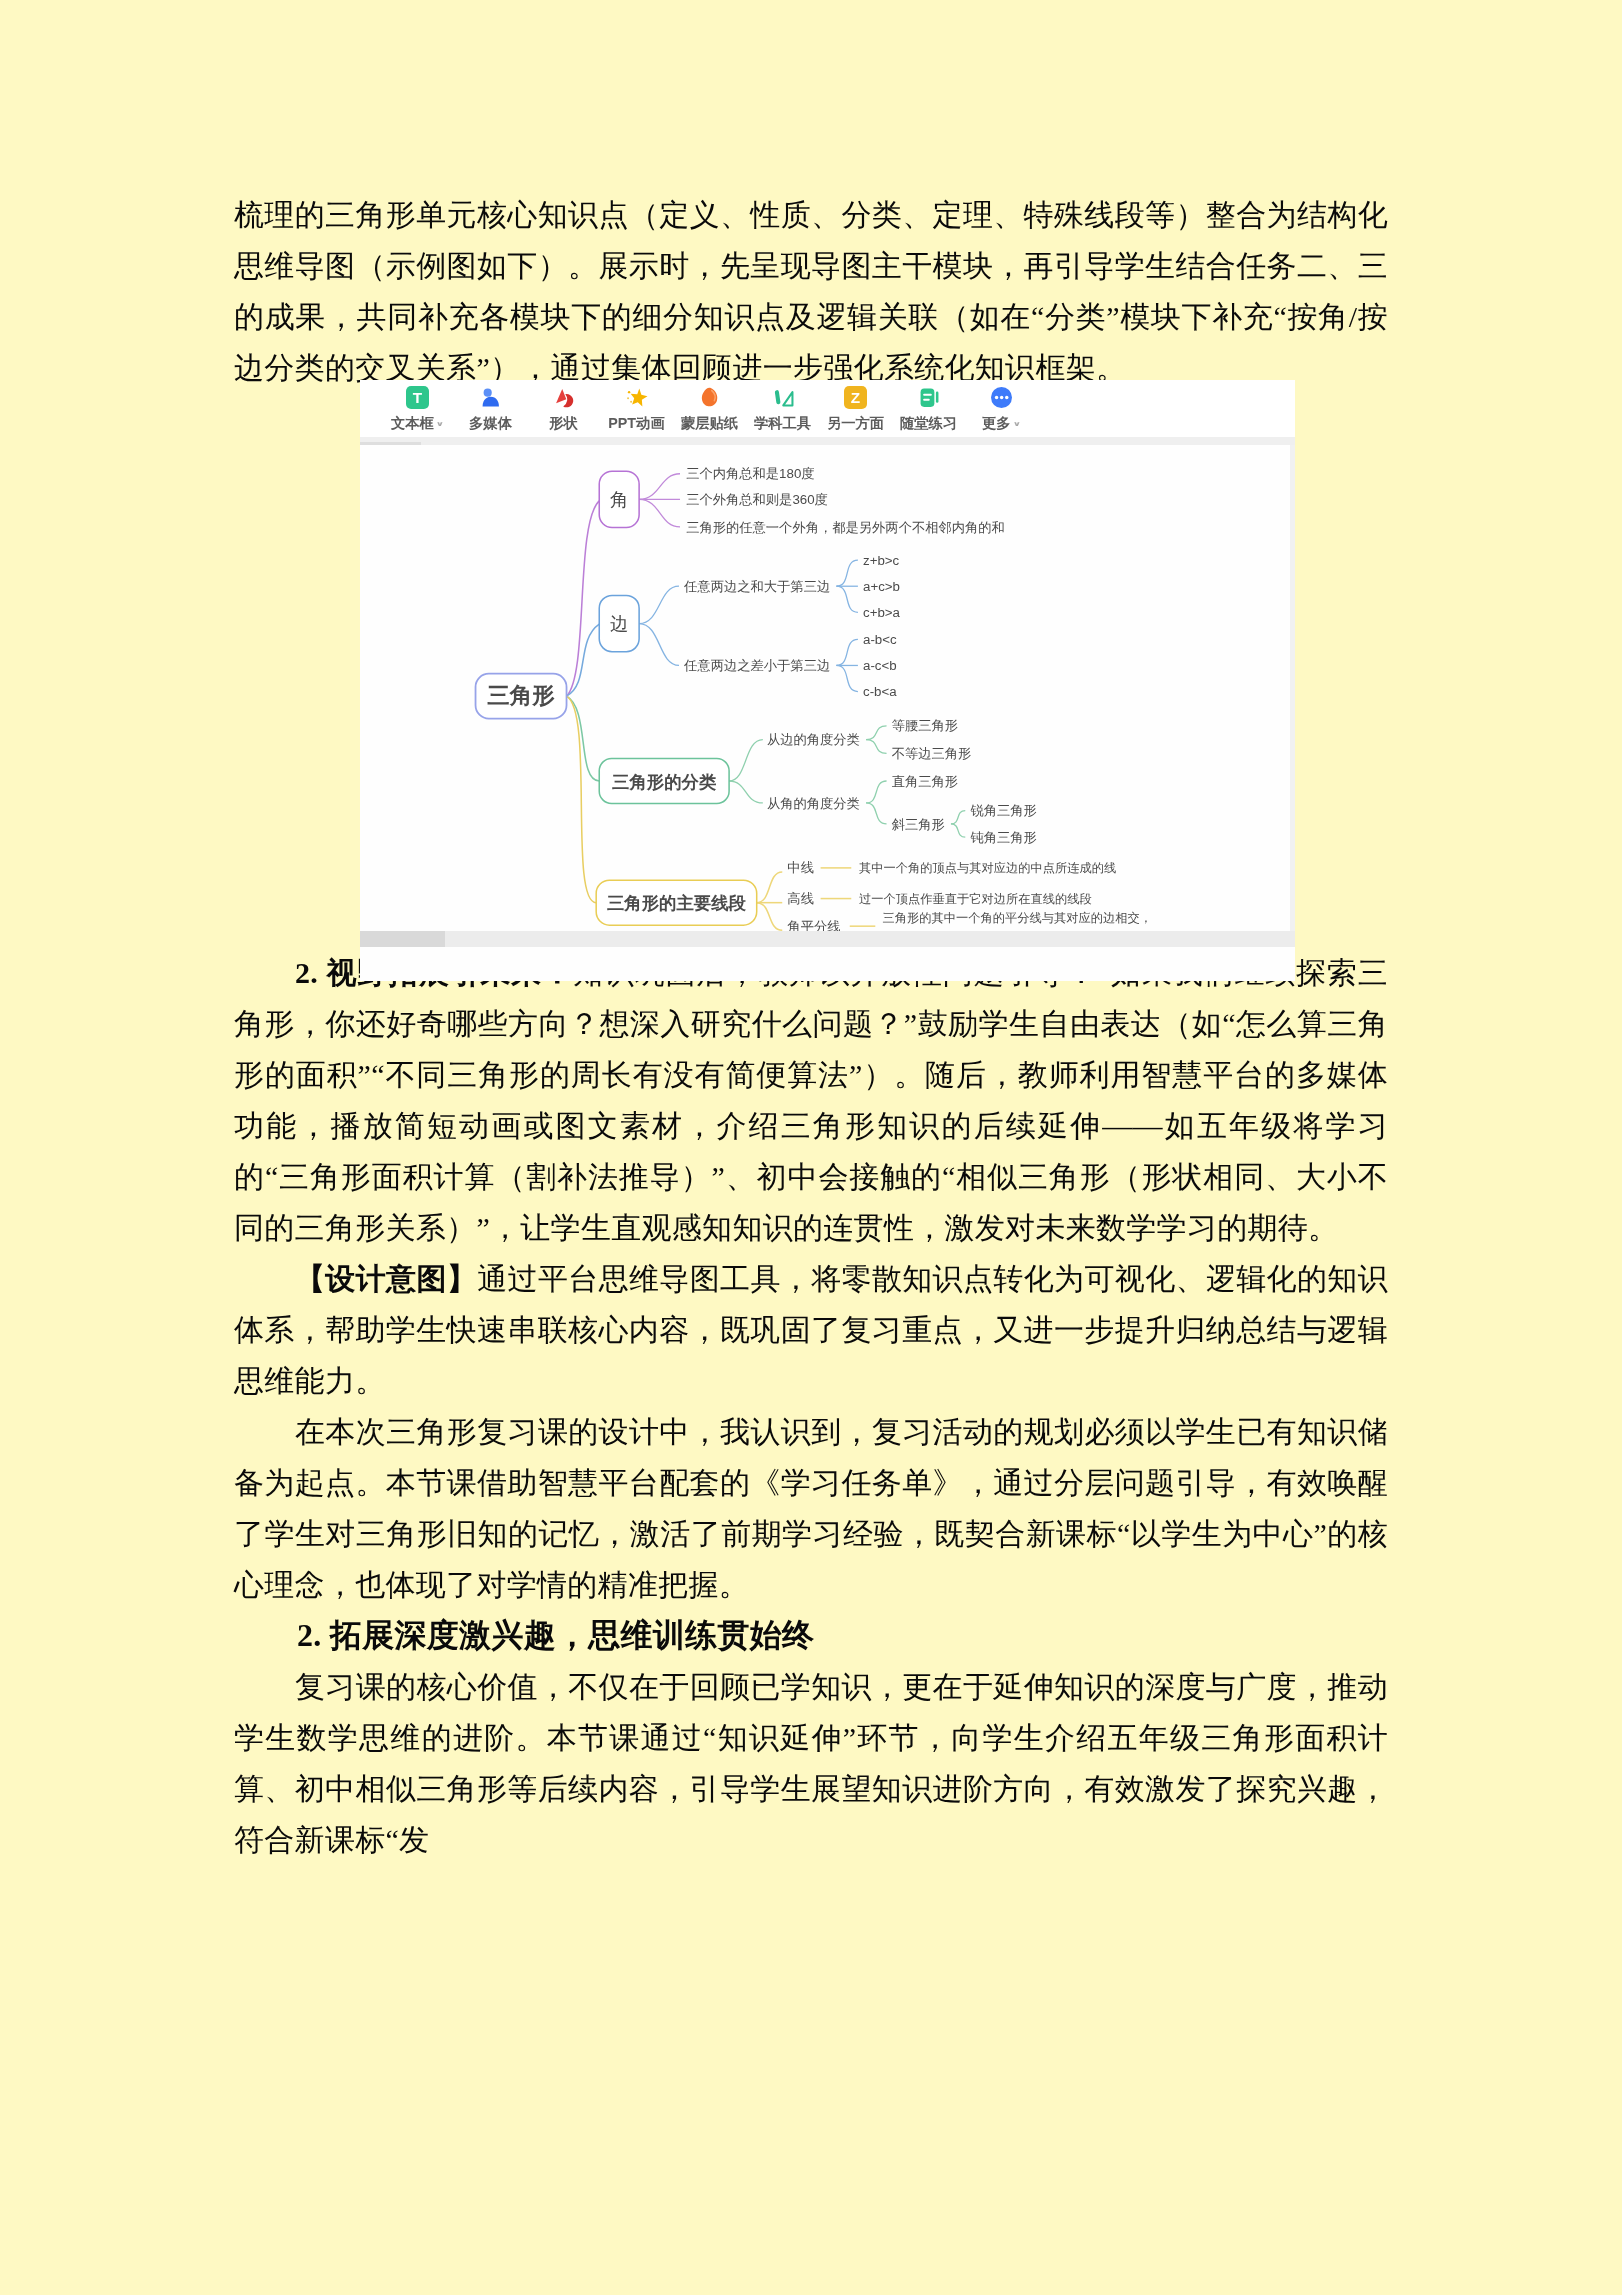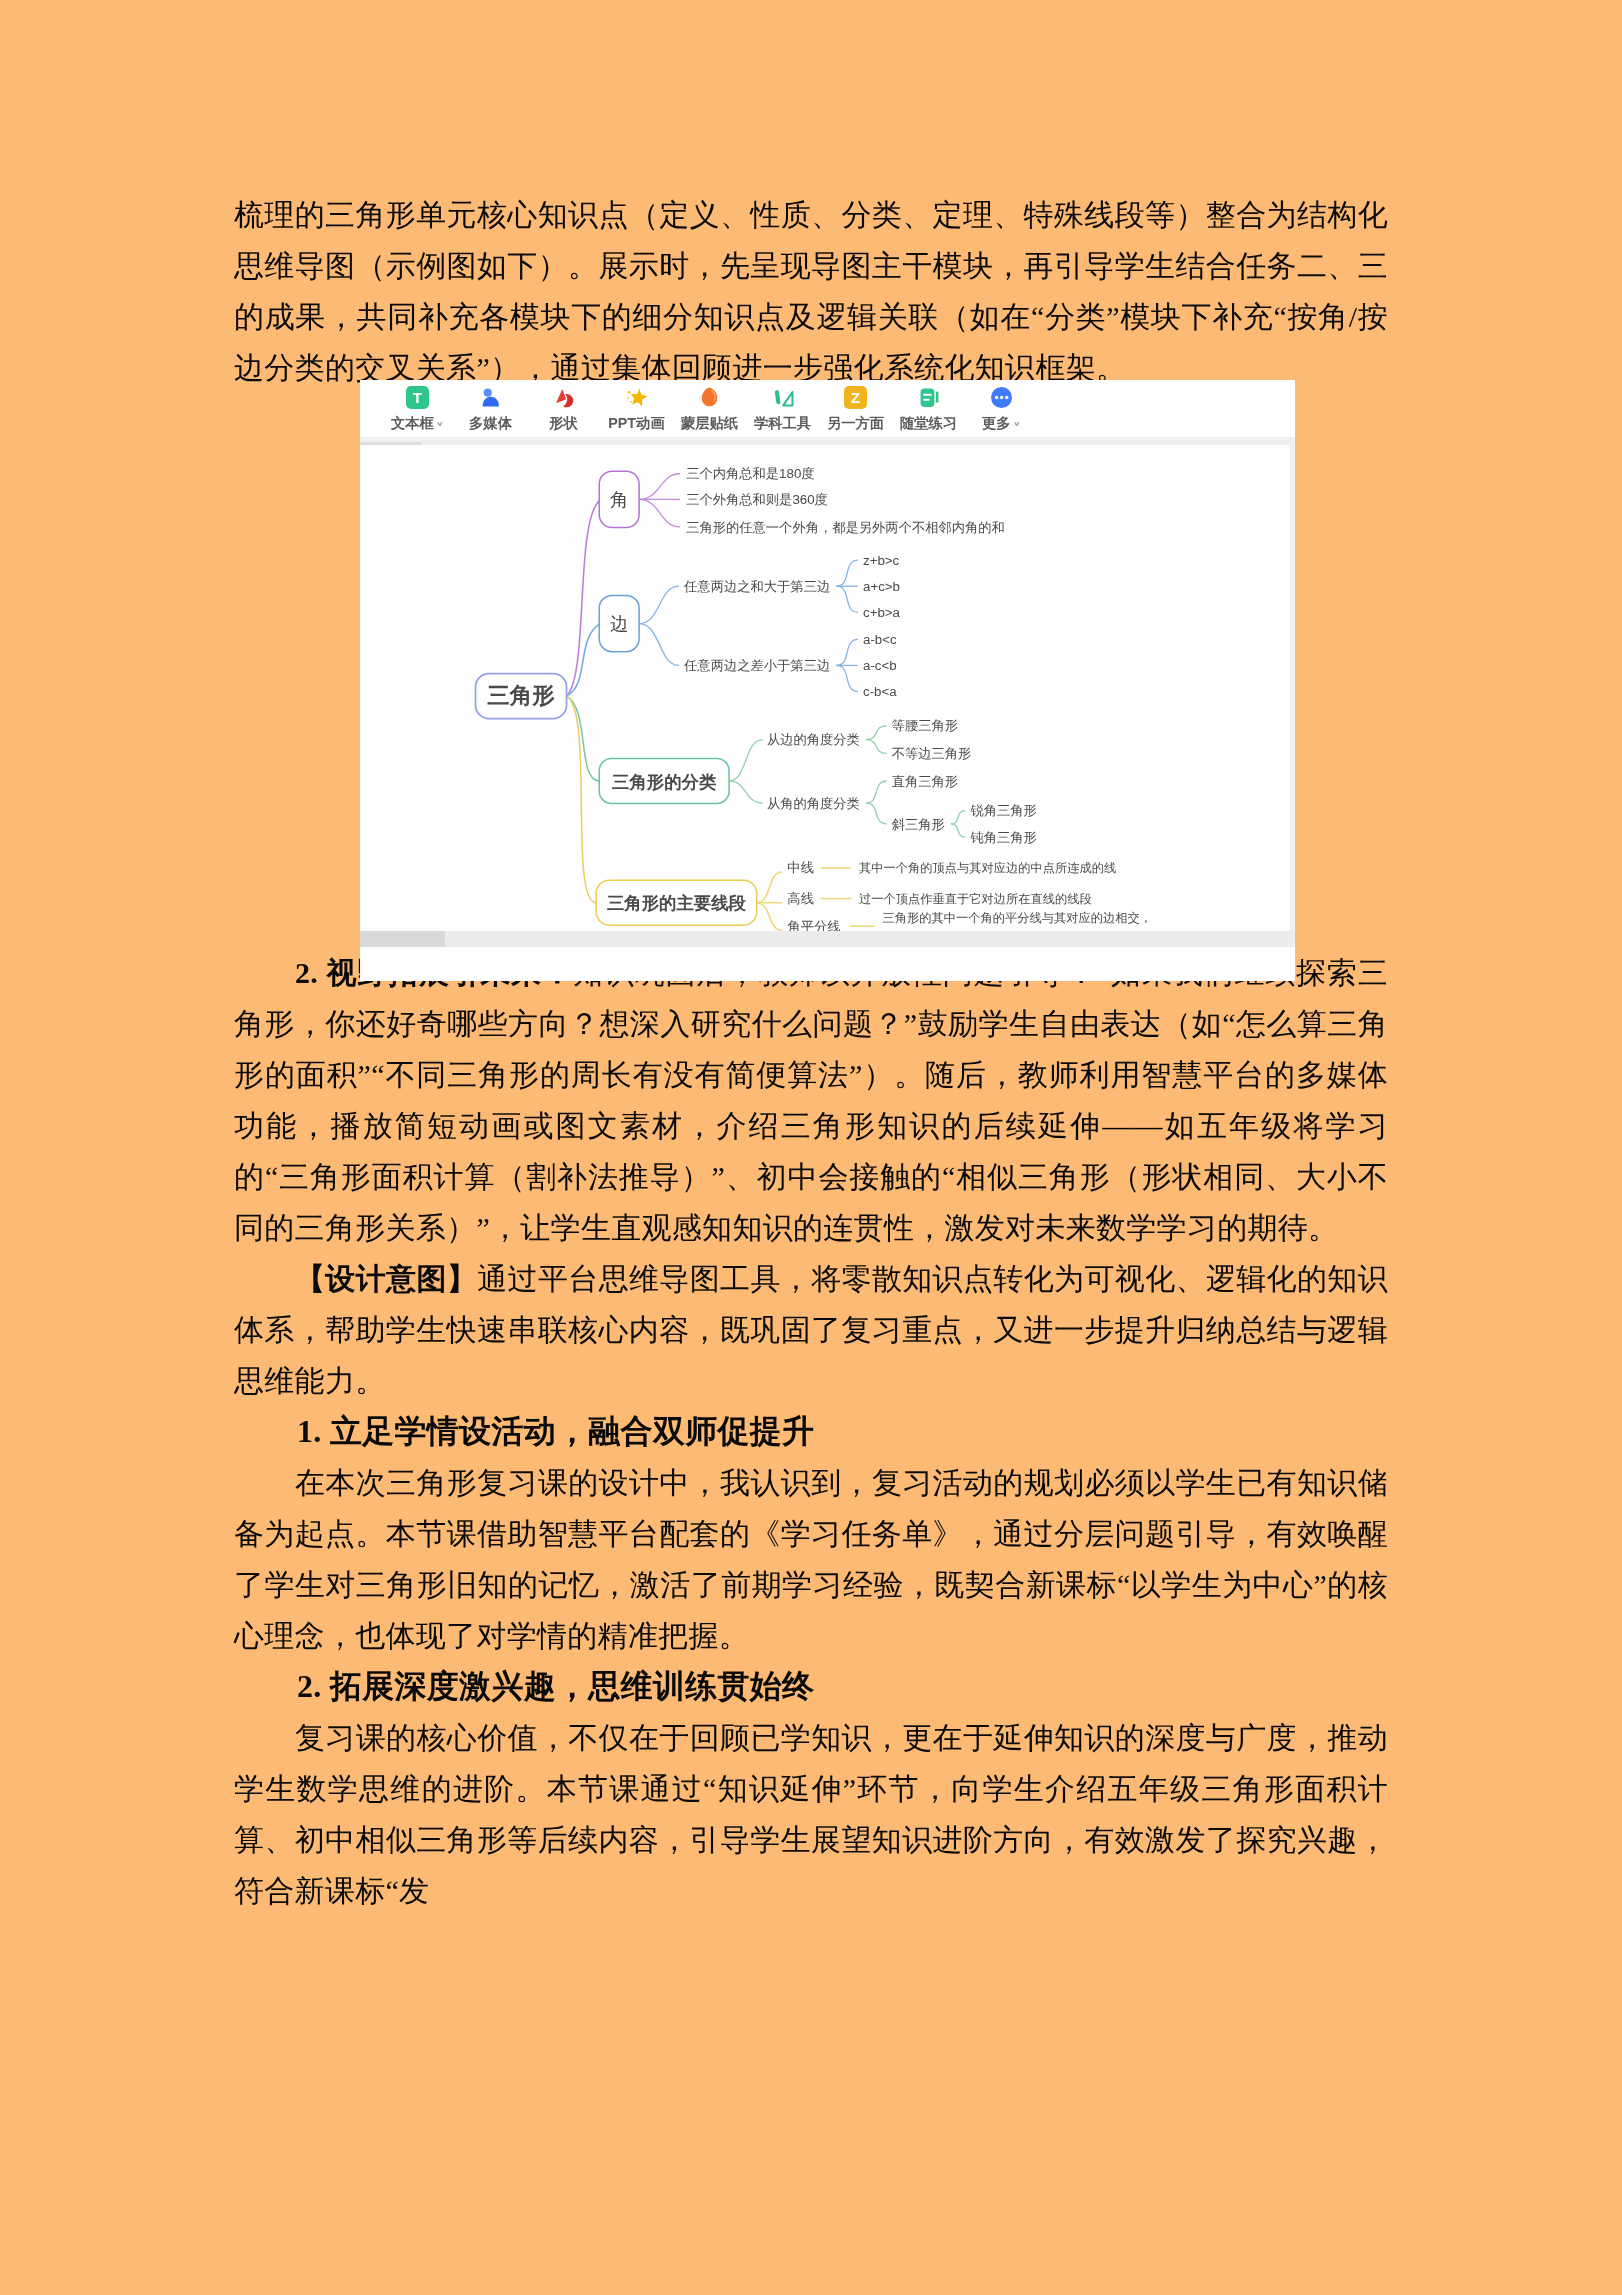--- a/index.html
+++ b/index.html
@@ -1,19 +1,19 @@
 <!DOCTYPE html>
 <html style="font-size:8.2px"><head>
 <meta charset="utf-8">
 <style>
   html,body { margin:0; padding:0; background:#888; }
   .page {
     position:relative;
     width:1623px; height:2295px;
-    background:#fdba74;
+    background:#fef9c3;
     overflow:hidden;
     font-family:"Liberation Serif","DejaVu Serif",serif;
     color:#0a0a0a;
   }
   .doc {
     position:absolute; left:234px; top:189px; width:1154px;
   }
   .doc p {
     margin:0; font-size:30px; line-height:51px;
     text-align:justify; letter-spacing:0.3px;
@@ -284,21 +284,20 @@
       <div class="pt-bottomband">
           <span class="thumb"></span>
         </div>
     </div>
 
     <p class="indent"><b>2. 视野拓展引未来：</b><span>知识巩固后，教师以开放性问题引导：“如果我们继续探索三角形，你还好奇哪些方向？想深入研究什么问题？”鼓励学生自由表达（如“怎么算三角形的面积”“不同三角形的周长有没有简便算法”）。随后，教师利用智慧平台的多媒体功能，播放简短动画或图文素材，介绍三角形知识的后续延伸——如五年级将学习的“三角形面积计算（割补法推导）”、初中会接触的“相似三角形（形状相同、大小不同的三角形关系）”，让学生直观感知知识的连贯性，激发对未来数学学习的期待。</span></p>
 
     <p class="indent"><b>【设计意图】</b><span>通过平台思维导图工具，将零散知识点转化为可视化、逻辑化的知识体系，帮助学生快速串联核心内容，既巩固了复习重点，又进一步提升归纳总结与逻辑思维能力。</span></p>
 
 
-    <div class="hd"><span>1. 立足学情设活动，融合双师促提升</span></div>
 
     <p class="indent"><span>在本次三角形复习课的设计中，我认识到，复习活动的规划必须以学生已有知识储备为起点。本节课借助智慧平台配套的《学习任务单》，通过分层问题引导，有效唤醒了学生对三角形旧知的记忆，激活了前期学习经验，既契合新课标“以学生为中心”的核心理念，也体现了对学情的精准把握。</span></p>
 
 
 
     <div class="hd"><span>2. 拓展深度激兴趣，思维训练贯始终</span></div>
 
     <p class="indent"><span>复习课的核心价值，不仅在于回顾已学知识，更在于延伸知识的深度与广度，推动学生数学思维的进阶。本节课通过“知识延伸”环节，向学生介绍五年级三角形面积计算、初中相似三角形等后续内容，引导学生展望知识进阶方向，有效激发了探究兴趣，符合新课标“发</span></p>
 
   </div>

